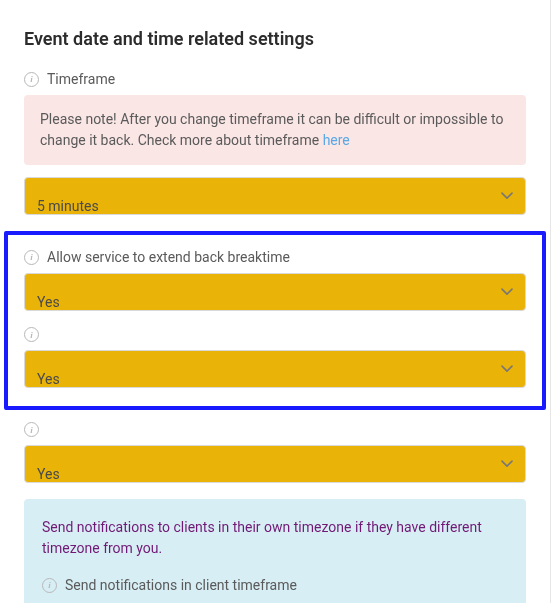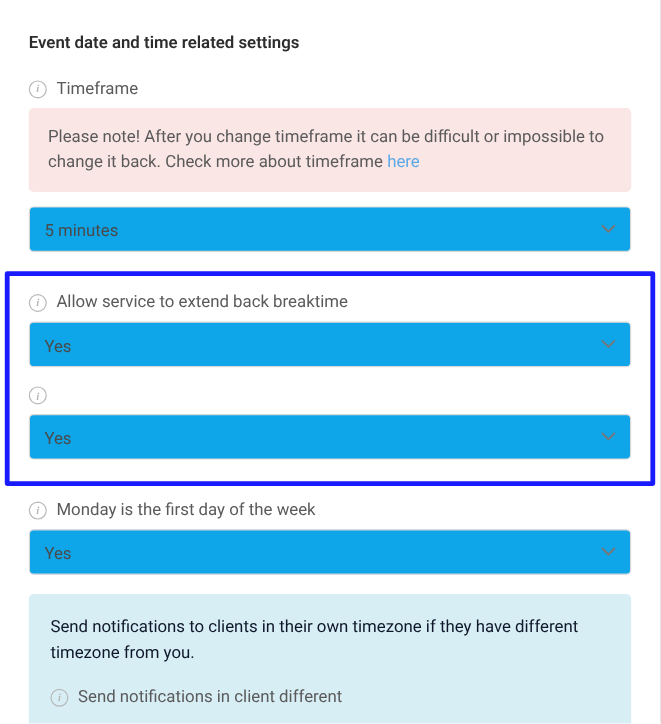--- a/index.html
+++ b/index.html
@@ -11,21 +11,21 @@
     overflow: hidden;
     color: #4a4a4a;
     position: relative;
   }
   .container {
     padding: 28px 24px 0 24px;
     border-right: 1px solid #e6e6e6;
     height: 100%;
   }
   .heading {
-    font-size: 14px;
+    font-size: 18px;
     font-weight: 600;
     color: #2c2c2c;
     margin-bottom: 22px;
   }
   .field-label {
     display: flex;
     align-items: center;
     gap: 8px;
     font-size: 14px;
     color: #5a5a5a;
@@ -58,25 +58,25 @@
   .alert-pink a {
     color: #5aa9e6;
     text-decoration: none;
   }
   .select {
     position: relative;
     border: 1px solid #d9d9d9;
     border-radius: 4px;
     height: 38px;
     display: flex;
-    align-items: flex-start;
-    padding: 12px 12px;
+    align-items: flex-end;
+    padding: 0 12px;
     font-size: 14px;
     color: #4a4a4a;
-    background: #0ea5e9;
+    background: #eab308;
     cursor: pointer;
     margin-bottom: 16px;
   }
   .select .chevron {
     position: absolute;
     right: 12px;
     top: 50%;
     transform: translateY(-55%);
   }
   .chevron svg { display: block; }
@@ -88,21 +88,21 @@
     margin-bottom: 12px;
     border-radius: 2px;
   }
   .panel-blue {
     background: #d8eef5;
     border-radius: 4px;
     padding: 18px 18px 16px 18px;
   }
   .panel-blue .intro {
     font-size: 14px;
-    color: #0f172a;
+    color: #701a75;
     line-height: 1.5;
     margin-bottom: 18px;
   }
   .field-group { margin-bottom: 4px; }
 </style>
 </head>
 <body>
 
 <div class="container">
 
@@ -155,34 +155,33 @@
             </svg>
         </span>
       </div>
     </div>
 
   </div>
 
   <div class="field-group">
     <div class="field-label">
       <span class="info-icon">i</span>
-      <span>Monday is the first day of the week</span>
     </div>
     <div class="select">
       <span>Yes</span>
       <span class="chevron">
         <svg width="12" height="8" viewBox="0 0 12 8">
             <path d="M1 1.5 L6 6.5 L11 1.5" stroke="#777" stroke-width="1.6" fill="none" stroke-linecap="round" stroke-linejoin="round"></path>
           </svg>
       </span>
     </div>
   </div>
 
   <div class="panel-blue">
     <div class="intro">Send notifications to clients in their own timezone if they have different timezone from you.</div>
     <div class="field-label">
       <span class="info-icon">i</span>
-      <span>Send notifications in client different</span>
+      <span>Send notifications in client timeframe</span>
     </div>
 
   </div>
 
 </div>
 
 </body></html>

